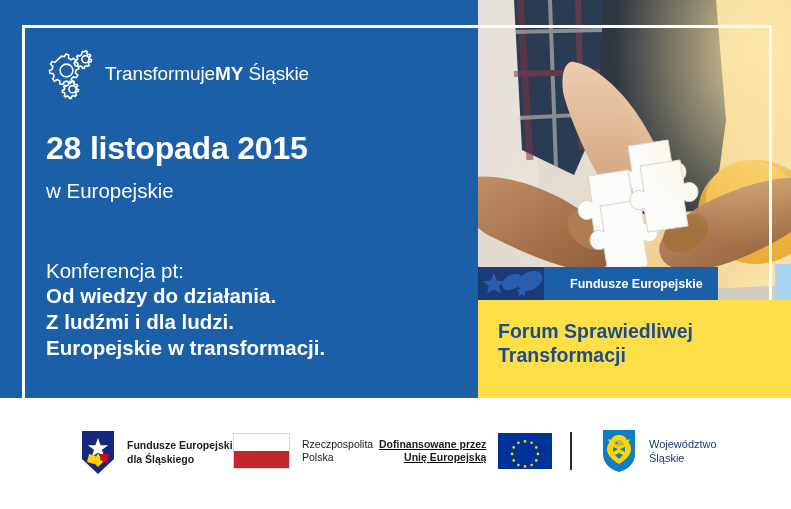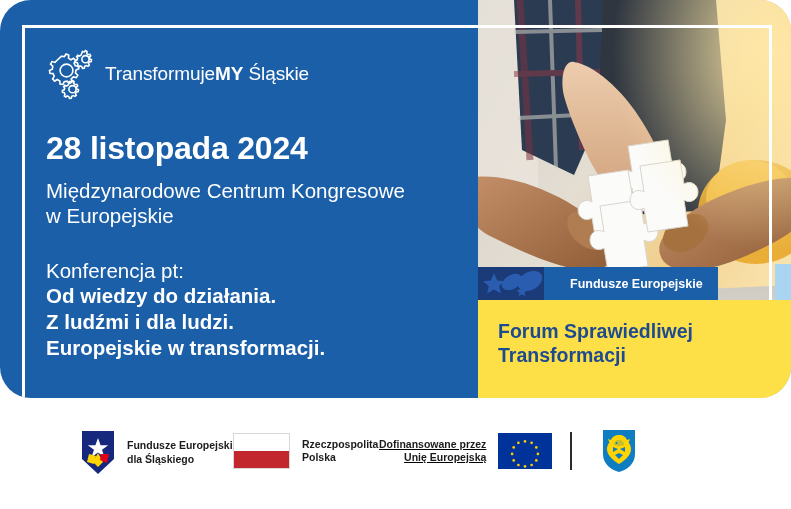--- a/index.html
+++ b/index.html
@@ -23,21 +23,20 @@
     overflow: hidden;
   }
 
   
   .banner {
     position: absolute;
     left: 0; top: 0;
     width: 791px;
     height: 398px;
     overflow: hidden;
-    border-radius: 31px;
   }
 
   
   .blue-panel {
     position: absolute;
     left: 0; top: 0;
     width: 478px;
     height: 398px;
     background: #1b5fa8;
   }
@@ -213,21 +212,21 @@
     border: 1px solid #d7d7d7;
     box-sizing: border-box;
     flex: none;
   }
   .flag-pl .pl-white { height: 50%; background: #ffffff; }
   .flag-pl .pl-red { height: 50%; background: #c1272d; }
   .pl-flag-block .lbl {
     font-size: 10.5px;
     color: #1b1b1b;
     line-height: 13.5px;
-    font-weight: bold;
+    font-weight: normal;
     white-space: nowrap;
   }
 
   .eu-block { left: 379px; top: 433px; gap: 12px; text-decoration: underline; }
   .eu-block .lbl {
     font-size: 10.5px;
     color: #1b1b1b;
     line-height: 13.5px;
     font-weight: bold;
     text-align: right;
@@ -392,23 +391,22 @@
             <circle cx="43.5" cy="11.2" r="3.6"></circle>
 
             <path d="M27.5 33.4 l1.8 .5 1.3 -1.3 1.5 1 -.4 1.8 1.3 1.3 1.8 -.4 .9 1.6 -1.3 1.3 .4 1.8 1.7 .8 -.3 1.8 -1.8 .3 -.9 1.6 .8 1.7 -1.3 1.2 -1.6 -.8 -1.7 .8 -.4 1.8 -1.8 .1 -.7 -1.7 -1.7 -.6 -1.4 1.1 -1.4 -1.1 .7 -1.7 -.7 -1.7 -1.8 -.3 -.1 -1.8 1.7 -.7 .6 -1.7 -1.1 -1.4 1.1 -1.4 1.7 .7 1.6 -.8 z"></path>
             <circle cx="30.5" cy="41.2" r="3.6"></circle>
           </g>
         </svg>
       </span>
       <span class="logo-text"><span>Transformuje</span><span class="lt-b">MY</span><span> Śląskie</span></span>
     </div>
 
-    <div class="date-line">28 listopada 2024</div>
+    <div class="date-line">28 listopada 2015</div>
     <div class="venue">
-      <div>Międzynarodowe Centrum Kongresowe</div>
       <div>w Europejskie</div>
     </div>
 
     <div class="conf-label">Konferencja pt:</div>
     <div class="conf-title">
       <div>Od wiedzy do działania.</div>
       <div>Z ludźmi i dla ludzi.</div>
       <div>Europejskie w transformacji.</div>
     </div>
 
@@ -505,15 +503,19 @@
         </g>
         <g fill="#0f7dc2">
           <path d="M18 12 C15 12 13 14 13 17 L18 18 L23 17 C23 14 21 12 18 12 Z" opacity="0.25"></path>
           <path d="M12 19 L17 21 L12 24 Z"></path>
           <path d="M24 19 L19 21 L24 24 Z"></path>
           <path d="M14 27 L18 25 L22 27 L18 31 Z"></path>
           <circle cx="15.5" cy="15" r="1"></circle>
         </g>
       </svg>
     </span>
+    <span class="lbl">
+      <div>Województwo</div>
+      <div>Śląskie</div>
+    </span>
   </div>
 
 </div>
 
 </body></html>

